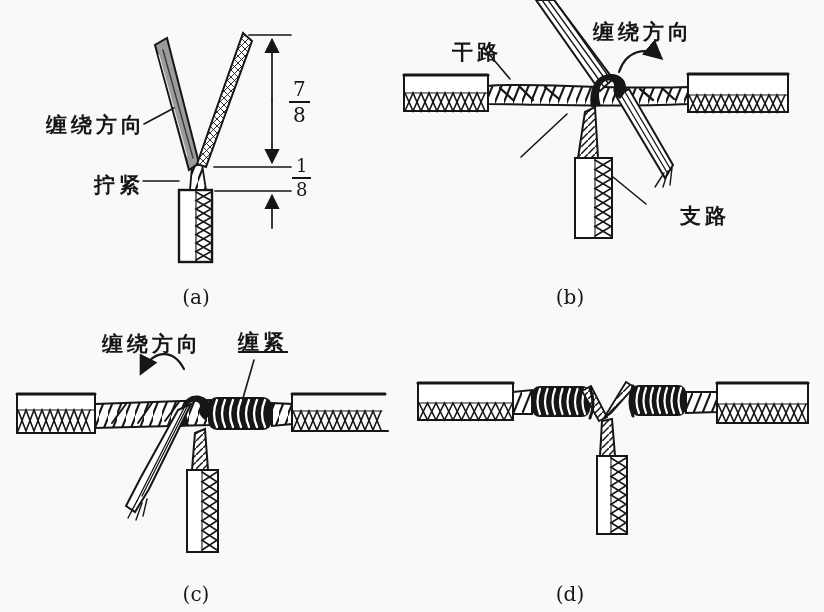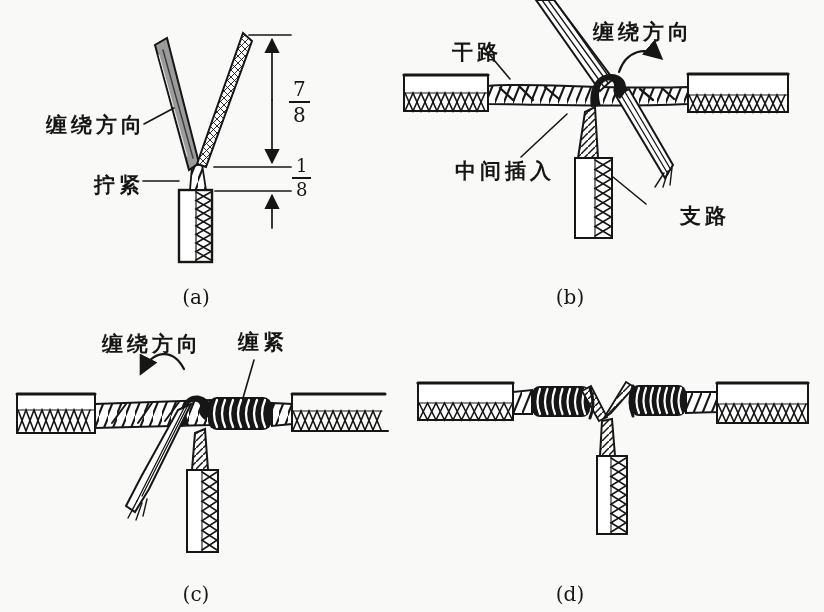--- a/index.html
+++ b/index.html
@@ -230,24 +230,23 @@
   <span class="num">7</span>
   <span class="den">8</span>
 </div>
 <div class="frac small" style="left:292px;top:157px;">
   <span class="num">1</span>
   <span class="den">8</span>
 </div>
 
 <div class="lbl" style="left:452px;top:41px;text-align:right;">干路</div>
 <div class="lbl" style="left:593px;top:21px;">缠绕方向</div>
-<div class="lbl" style="left:455px;top:160px;">中间插入</div>
 <div class="lbl" style="left:680px;top:205px;">支路</div>
 
 <div class="lbl" style="left:102px;top:333px;">缠绕方向</div>
-<div class="lbl" style="left:238px;top:331px;">缠紧</div>
+<div class="lbl" style="left:238px;top:331px;text-decoration:underline;">缠紧</div>
 
 <div class="cap" style="left:168px;top:285px;">(a)</div>
 <div class="cap" style="left:542px;top:285px;">(b)</div>
 <div class="cap" style="left:168px;top:582px;">(c)</div>
 <div class="cap" style="left:542px;top:582px;">(d)</div>
 
 </div>
 
 </body></html>

